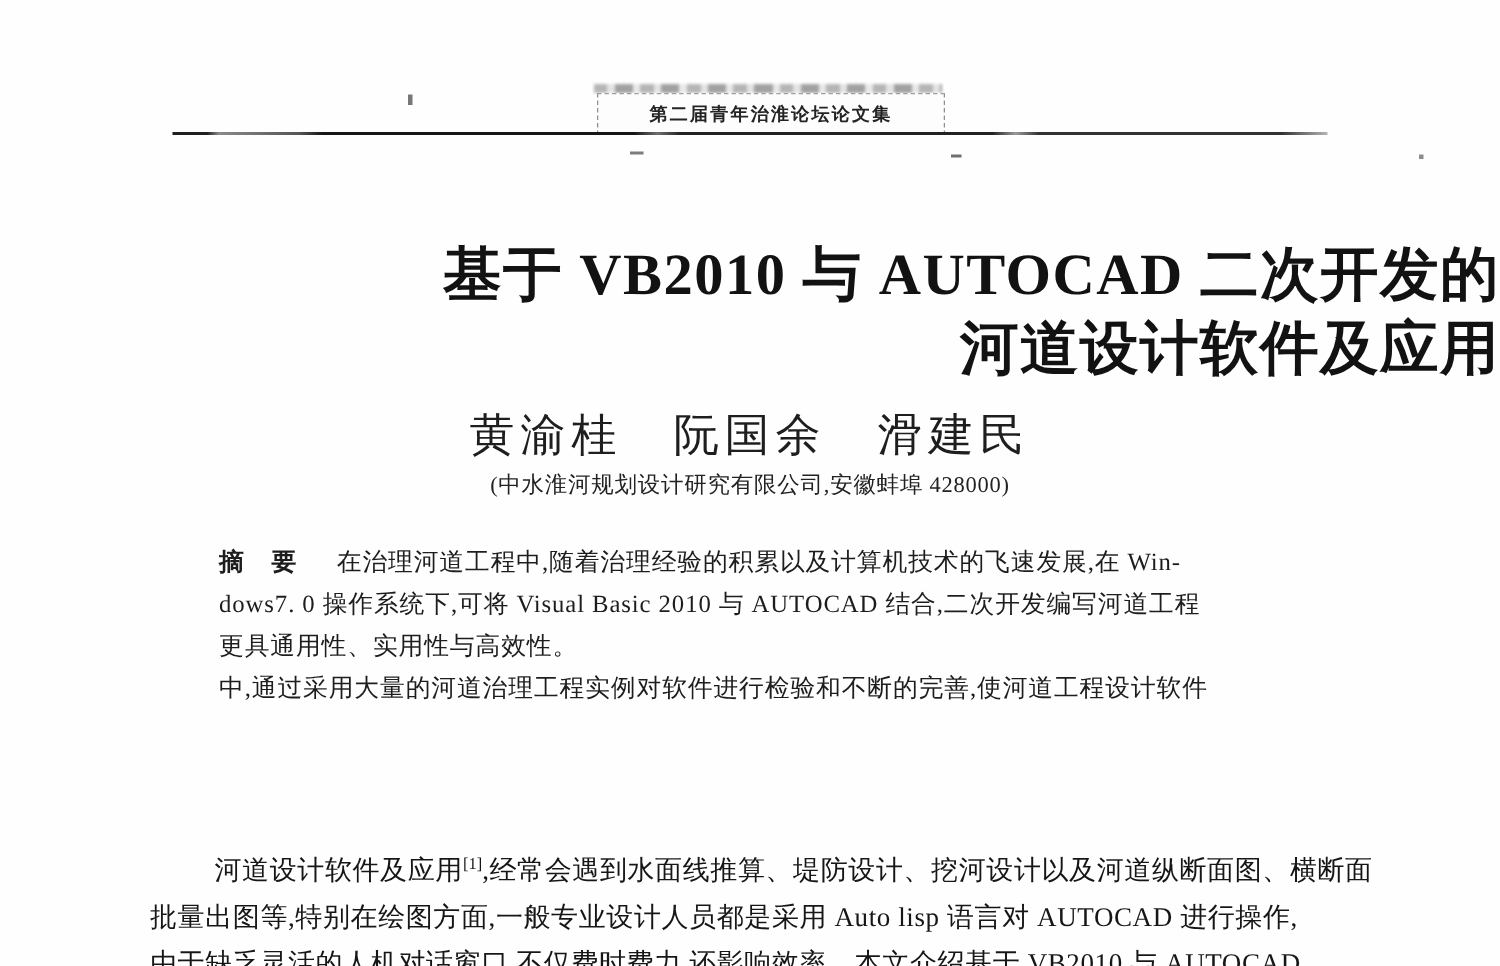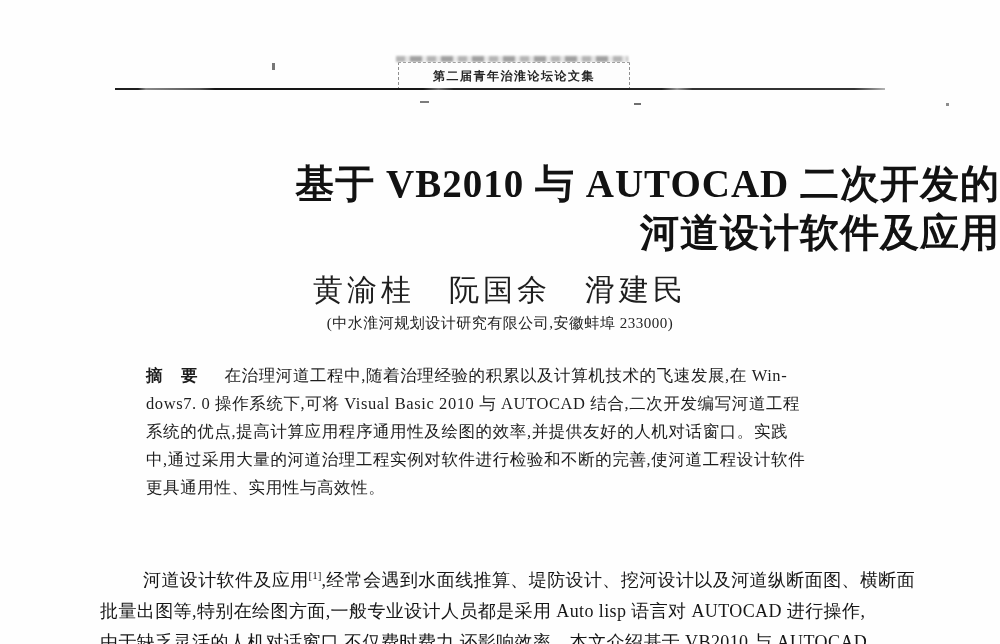--- a/index.html
+++ b/index.html
@@ -159,30 +159,29 @@
     <span>第二届青年治淮论坛论文集</span>
   </div>
 
   <div class="title">
     <div>基于 VB2010 与 AUTOCAD 二次开发的</div>
     <div>河道设计软件及应用</div>
   </div>
 
   <div class="authors">黄渝桂　阮国余　滑建民</div>
 
-  <div class="affiliation">(中水淮河规划设计研究有限公司,安徽蚌埠 233000)</div>
+  <div class="affiliation">(中水淮河规划设计研究有限公司,安徽蚌埠 428000)</div>
 
   <div class="abstract">
     <div class="abs-line">
       <span class="abs-label">摘　要</span><span>在治理河道工程中,随着治理经验的积累以及计算机技术的飞速发展,在 Win-</span>
     </div>
     <div class="abs-line">dows7. 0 操作系统下,可将 Visual Basic 2010 与 AUTOCAD 结合,二次开发编写河道工程</div>
-    <div class="abs-line">系统的优点,提高计算应用程序通用性及绘图的效率,并提供友好的人机对话窗口。实践</div>
+    <div class="abs-line">更具通用性、实用性与高效性。</div>
     <div class="abs-line">中,通过采用大量的河道治理工程实例对软件进行检验和不断的完善,使河道工程设计软件</div>
-    <div class="abs-line">更具通用性、实用性与高效性。</div>
   </div>
 
   <div class="body-text">
     <div class="body-line indent">
       <span>河道设计软件及应用</span><sup class="ref">[1]</sup><span>,经常会遇到水面线推算、堤防设计、挖河设计以及河道纵断面图、横断面</span>
     </div>
     <div class="body-line">批量出图等,特别在绘图方面,一般专业设计人员都是采用 Auto lisp 语言对 AUTOCAD 进行操作,</div>
     <div class="body-line">由于缺乏灵活的人机对话窗口,不仅费时费力,还影响效率。本文介绍基于 VB2010 与 AUTOCAD</div>
   </div>
 

